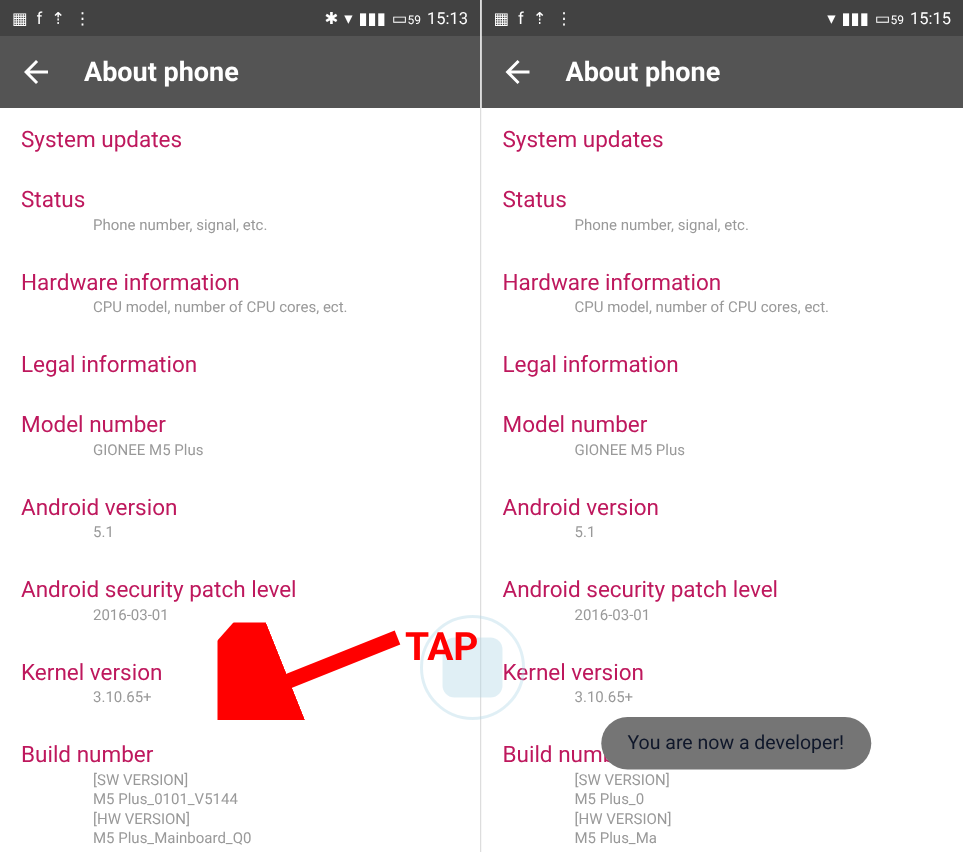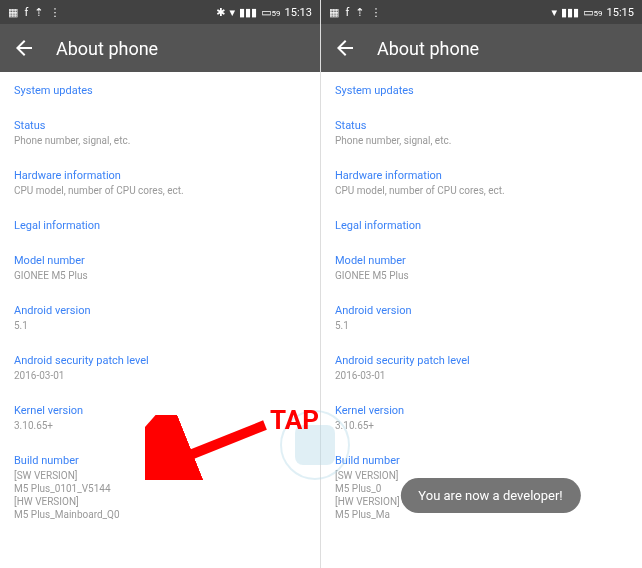--- a/index.html
+++ b/index.html
@@ -5,34 +5,34 @@
     * { margin: 0; padding: 0; box-sizing: border-box; }
     body { font-family: Roboto, Arial, sans-serif; background: #fff; }
     .container { display: flex; width: 642px; height: 568px; position: relative; }
     .screen { width: 321px; height: 568px; background: #fff; position: relative; overflow: hidden; }
     .screen:first-child { border-right: 1px solid #ddd; }
     
     .statusbar { background: #424242; color: #fff; height: 24px; display: flex; align-items: center; padding: 0 8px; font-size: 11px; }
     .statusbar-left { display: flex; gap: 6px; }
     .statusbar-right { margin-left: auto; display: flex; gap: 4px; align-items: center; }
     
-    .appbar { background: #545454; color: #fff; height: 48px; display: flex; align-items: center; padding: 0 12px; }
+    .appbar { background: #545454; color: #fff; height: 48px; display: flex; align-items: center; padding: 0 12px; font-weight: bold; }
     .back-arrow { width: 24px; height: 24px; margin-right: 20px; cursor: pointer; }
     .appbar-title { font-size: 18px; }
     
     .content { padding: 0; }
     .item { padding: 12px 14px 10px; }
-    .item-title { font-size: 11px; color: #3b82f6; }
-    .item-sub { font-size: 10px; color: #999; margin-top: 2px; line-height: 1.3; }
+    .item-title { font-size: 15px; color: #be185d; }
+    .item-sub { font-size: 10px; color: #999; margin-top: 2px; line-height: 1.3; margin-left: 48px; }
     
     .tap-overlay { position: absolute; left: 145px; top: 405px; width: 175px; height: 70px; pointer-events: none; }
-    .tap-text { color: #ff0000; font-weight: bold; font-size: 26px; position: absolute; left: 125px; top: 0; }
+    .tap-text { color: #ff0000; font-weight: bold; font-size: 26px; position: absolute; left: 125px; top: 12px; }
     .arrow-svg { position: absolute; left: 0; top: 10px; }
     
-    .toast { position: absolute; bottom: 55px; left: 50%; transform: translateX(-45%); background: #757575; color: #ffffff; padding: 10px 18px; border-radius: 20px; font-size: 13px; white-space: nowrap; }
+    .toast { position: absolute; bottom: 55px; left: 50%; transform: translateX(-45%); background: #757575; color: #0f172a; padding: 10px 18px; border-radius: 20px; font-size: 13px; white-space: nowrap; }
     
     .watermark { position: absolute; top: 410px; left: 280px; width: 70px; height: 70px; border: 2px solid #b3d9e8; border-radius: 50%; opacity: 0.4; display: flex; align-items: center; justify-content: center; }
     .watermark-inner { width: 40px; height: 40px; background: #b3d9e8; border-radius: 8px; }
   </style>
 </head>
 <body>
 
 <div class="container">
 
   <div class="screen">

